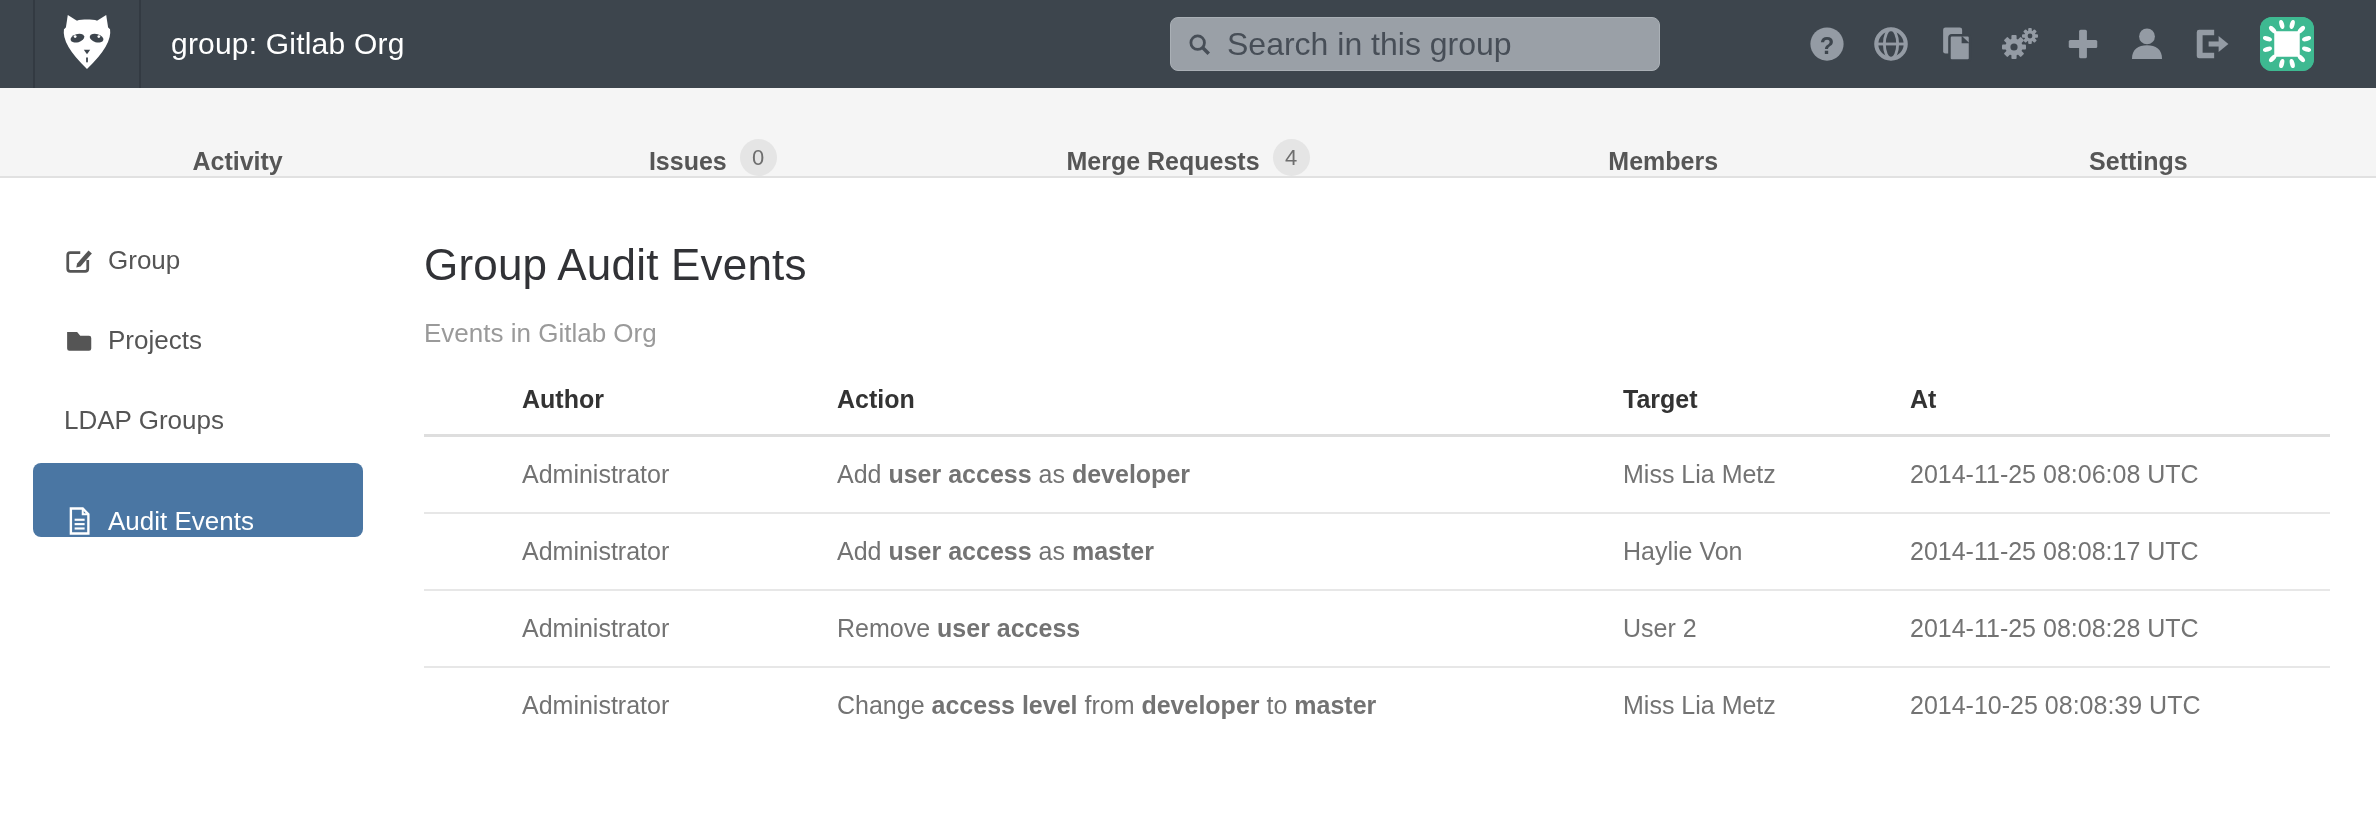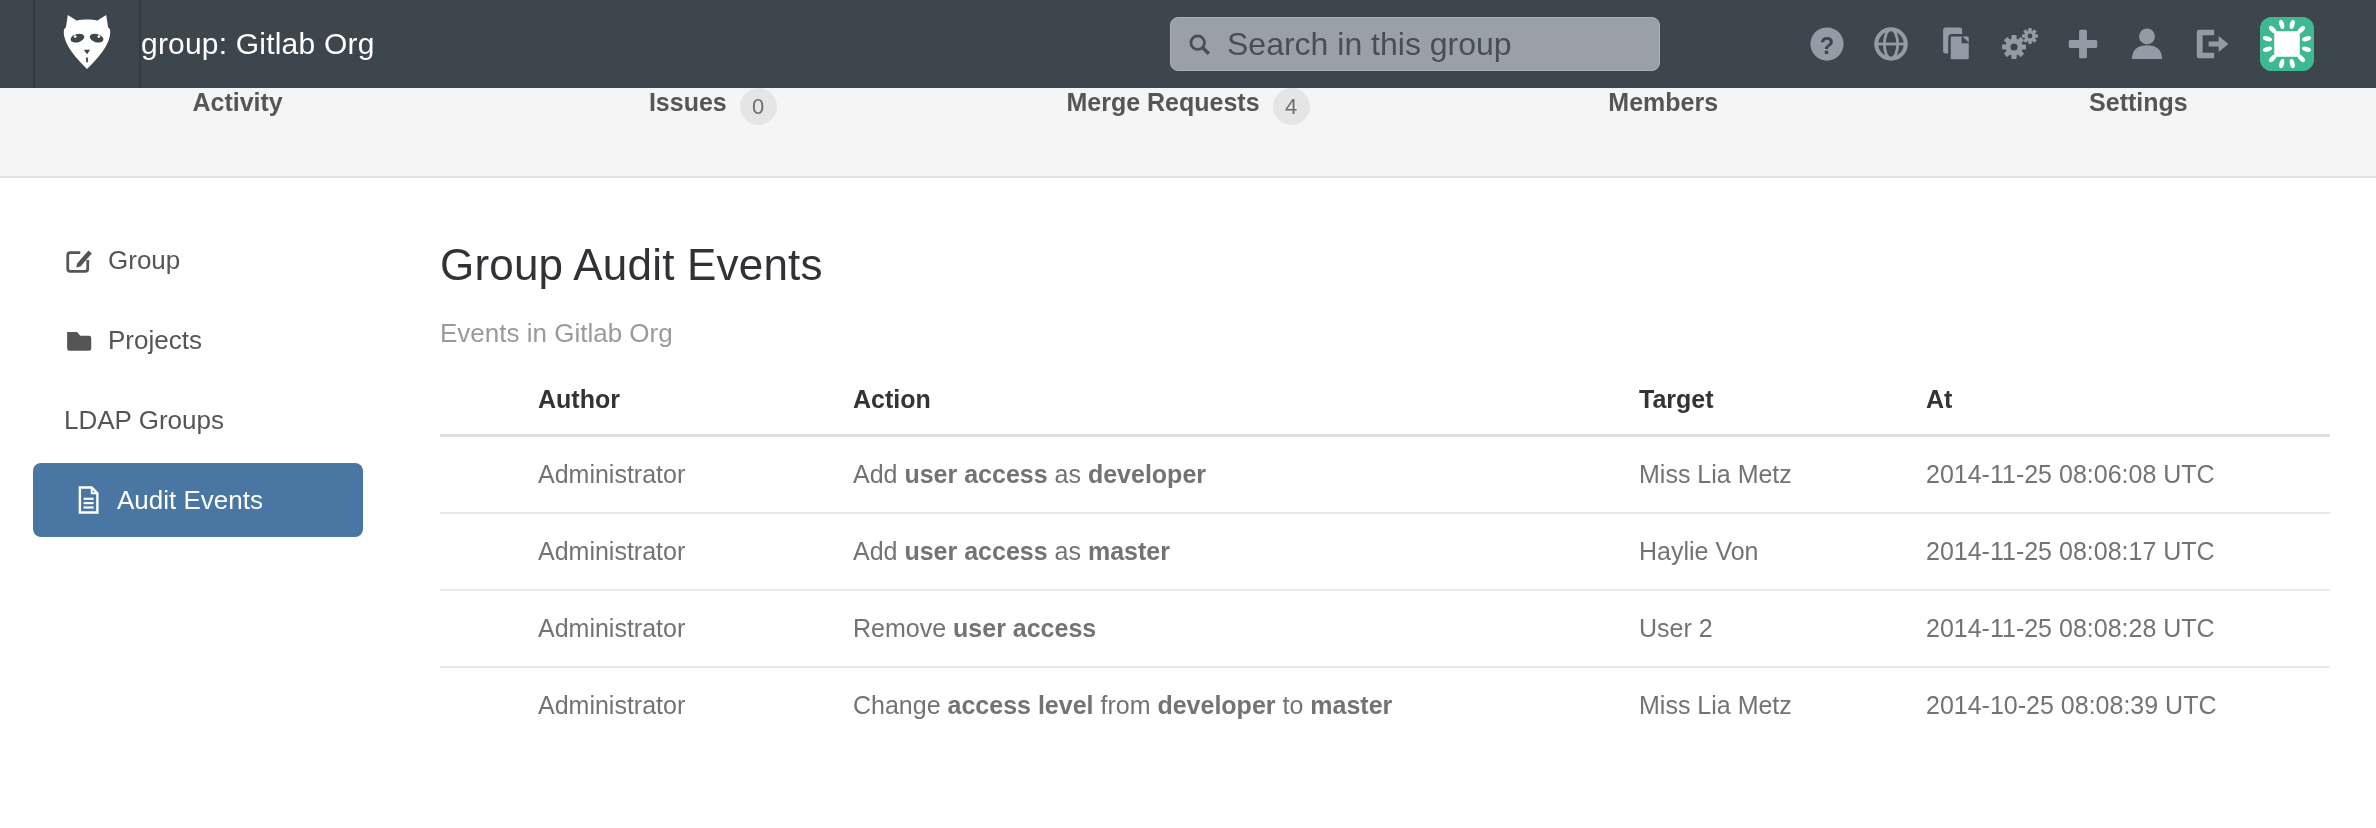--- a/index.html
+++ b/index.html
@@ -3,49 +3,49 @@
 <meta charset="utf-8">
 <style>
   * { margin:0; padding:0; box-sizing:border-box; }
   html,body { width:2376px; height:828px; overflow:hidden; background:#fff;
     font-family:"Liberation Sans","DejaVu Sans",sans-serif; color:#333; }
 
   
   .top-header { height:88px; background:#3d454d; display:flex; align-items:center; }
   .logo-cell { width:108px; height:88px; margin-left:33px; display:flex; align-items:center; justify-content:center;
     border-left:2px solid #333a42; border-right:2px solid #333a42; cursor:pointer; }
-  .app-title { color:#fff; font-size:30px; letter-spacing:.2px; }
+  .app-title { color:#fff; font-size:30px; margin-left:30px; letter-spacing:.2px; }
   .search-box { position:relative; margin-left:auto; margin-right:147px; }
   .search-box input { width:490px; height:54px; border:1px solid #aab0b6; border-radius:8px;
     background:#9aa0a7; font-size:32px; padding:0 16px 0 56px; color:#2e343b; outline:none;
     font-family:"Liberation Sans","DejaVu Sans",sans-serif; }
   .search-box input::placeholder { color:#474e57; opacity:1; }
   .search-glyph { position:absolute; left:16px; top:14px; }
   .hdr-icons { display:flex; align-items:center; gap:24px; }
   .hdr-icon-btn { width:40px; height:46px; display:flex; align-items:center; justify-content:center; cursor:pointer; }
   .avatar { width:54px; height:54px; border-radius:12px; margin-left:29px; margin-right:62px;
     background:#3eb991; overflow:hidden; cursor:pointer; flex:none; }
 
   
   .group-nav { height:90px; background:#f5f5f5; border-bottom:2px solid #e1e1e1;
     display:flex; align-items:stretch; }
-  .nav-item { flex:1; display:flex; align-items:flex-start; justify-content:center;
+  .nav-item { flex:1; display:flex; align-items:flex-end; justify-content:center;
     font-size:25px; font-weight:bold; color:#565656; cursor:pointer; }
   .nav-badge { display:inline-block; min-width:37px; height:37px; line-height:37px; padding:0 8px;
     margin-left:13px; background:#e5e5e5; border-radius:19px; text-align:center;
     font-size:22px; font-weight:normal; color:#6e6e6e; }
 
   
-  .page-body { display:flex;gap:16px; }
+  .page-body { display:flex; }
   .sidebar { width:390px; padding-top:42px; flex:none; }
   .side-item { height:80px; display:flex; align-items:center; padding-left:64px;
     font-size:26px; color:#555; cursor:pointer; }
   .side-item .s-icon { width:32px; height:32px; margin-right:12px; display:inline-flex; align-items:center; }
-  .side-item.active { height:74px; margin:3px 27px 3px 33px; padding-left:40px;
-    background:#4a76a3; border-radius:8px; color:#fff; }
+  .side-item.active { height:74px; margin:3px 27px 3px 33px; padding-left:31px;
+    background:#4a76a3; border-radius:8px; color:#fff;align-items:flex-end; }
 
   .content { flex:1; padding:12px 46px 0 34px; min-width:0; }
   .page-title { margin-top:50px; font-size:44px; font-weight:400; color:#313236; letter-spacing:.2px; }
   .page-subtitle { margin-top:28px; font-size:26px; color:#9a9a9a; }
 
   
   table.audit { width:100%; margin-top:36px; border-collapse:collapse; table-layout:fixed; }
   table.audit th { text-align:left; font-size:25px; font-weight:bold; color:#333;
     padding:0 0 20px 0; border-bottom:3px solid #dedede; }
   table.audit td { font-size:25px; color:#737373; padding:23px 0; border-top:2px solid #e7e7e7; }

